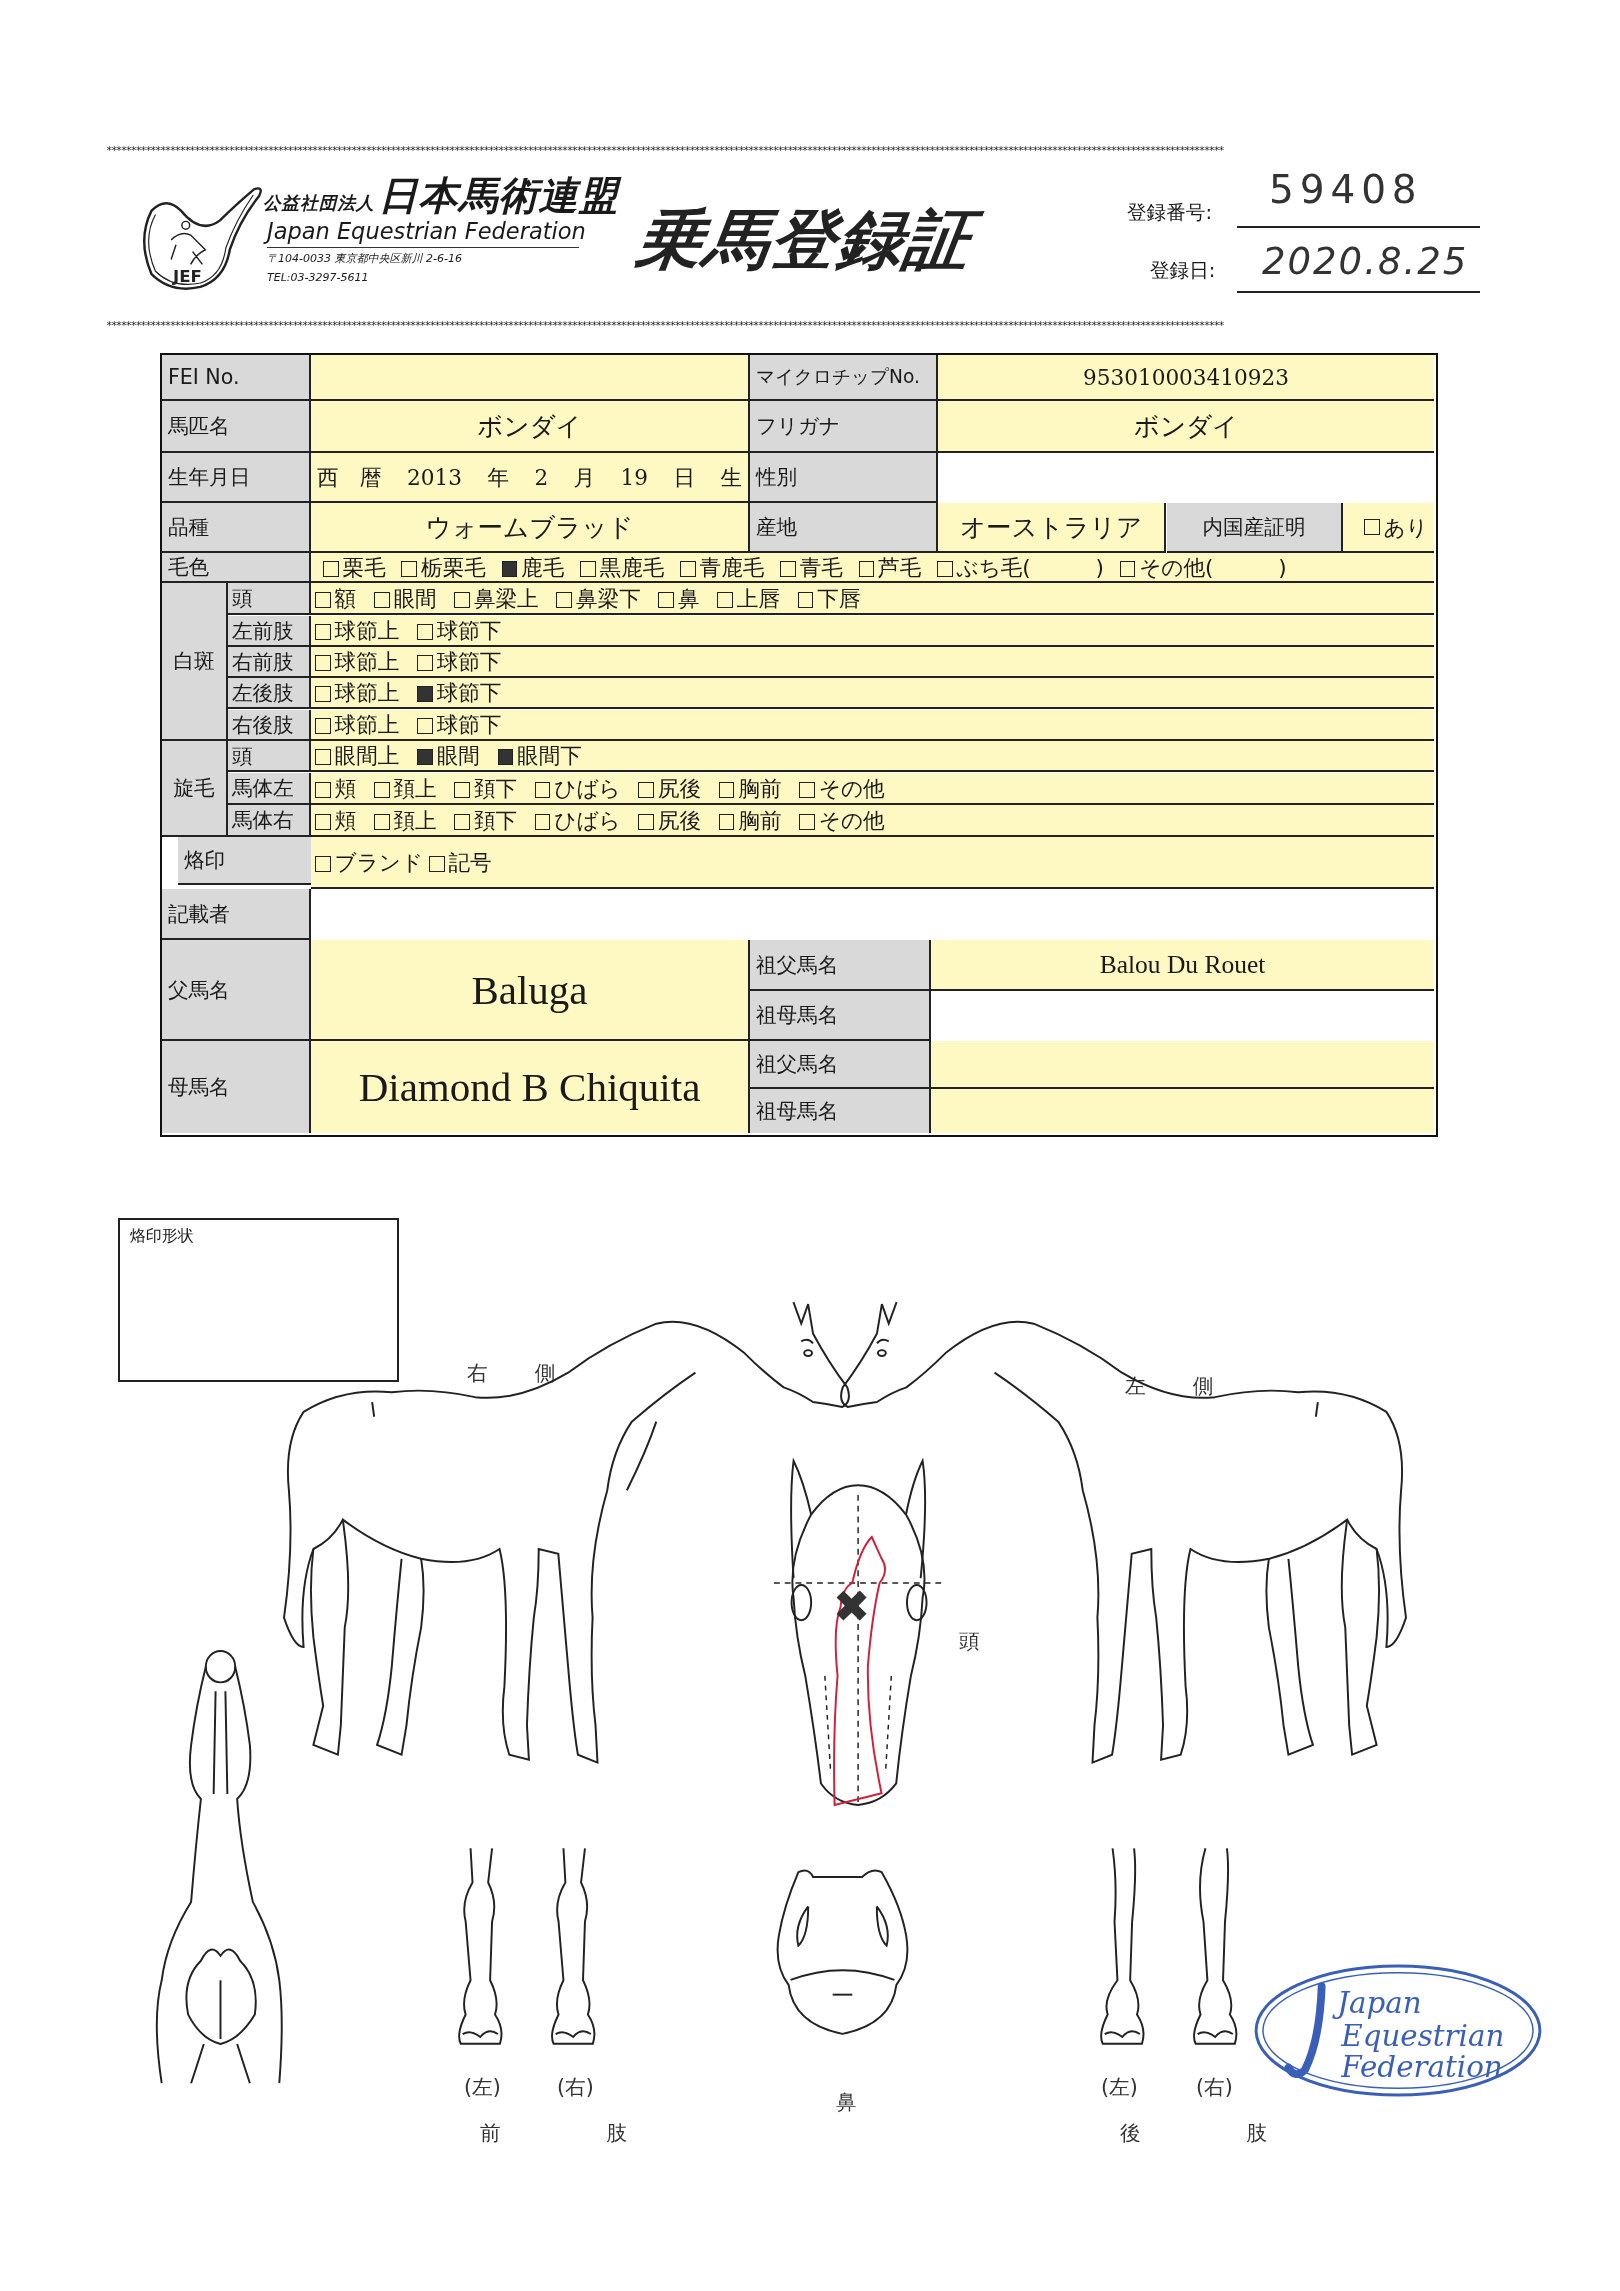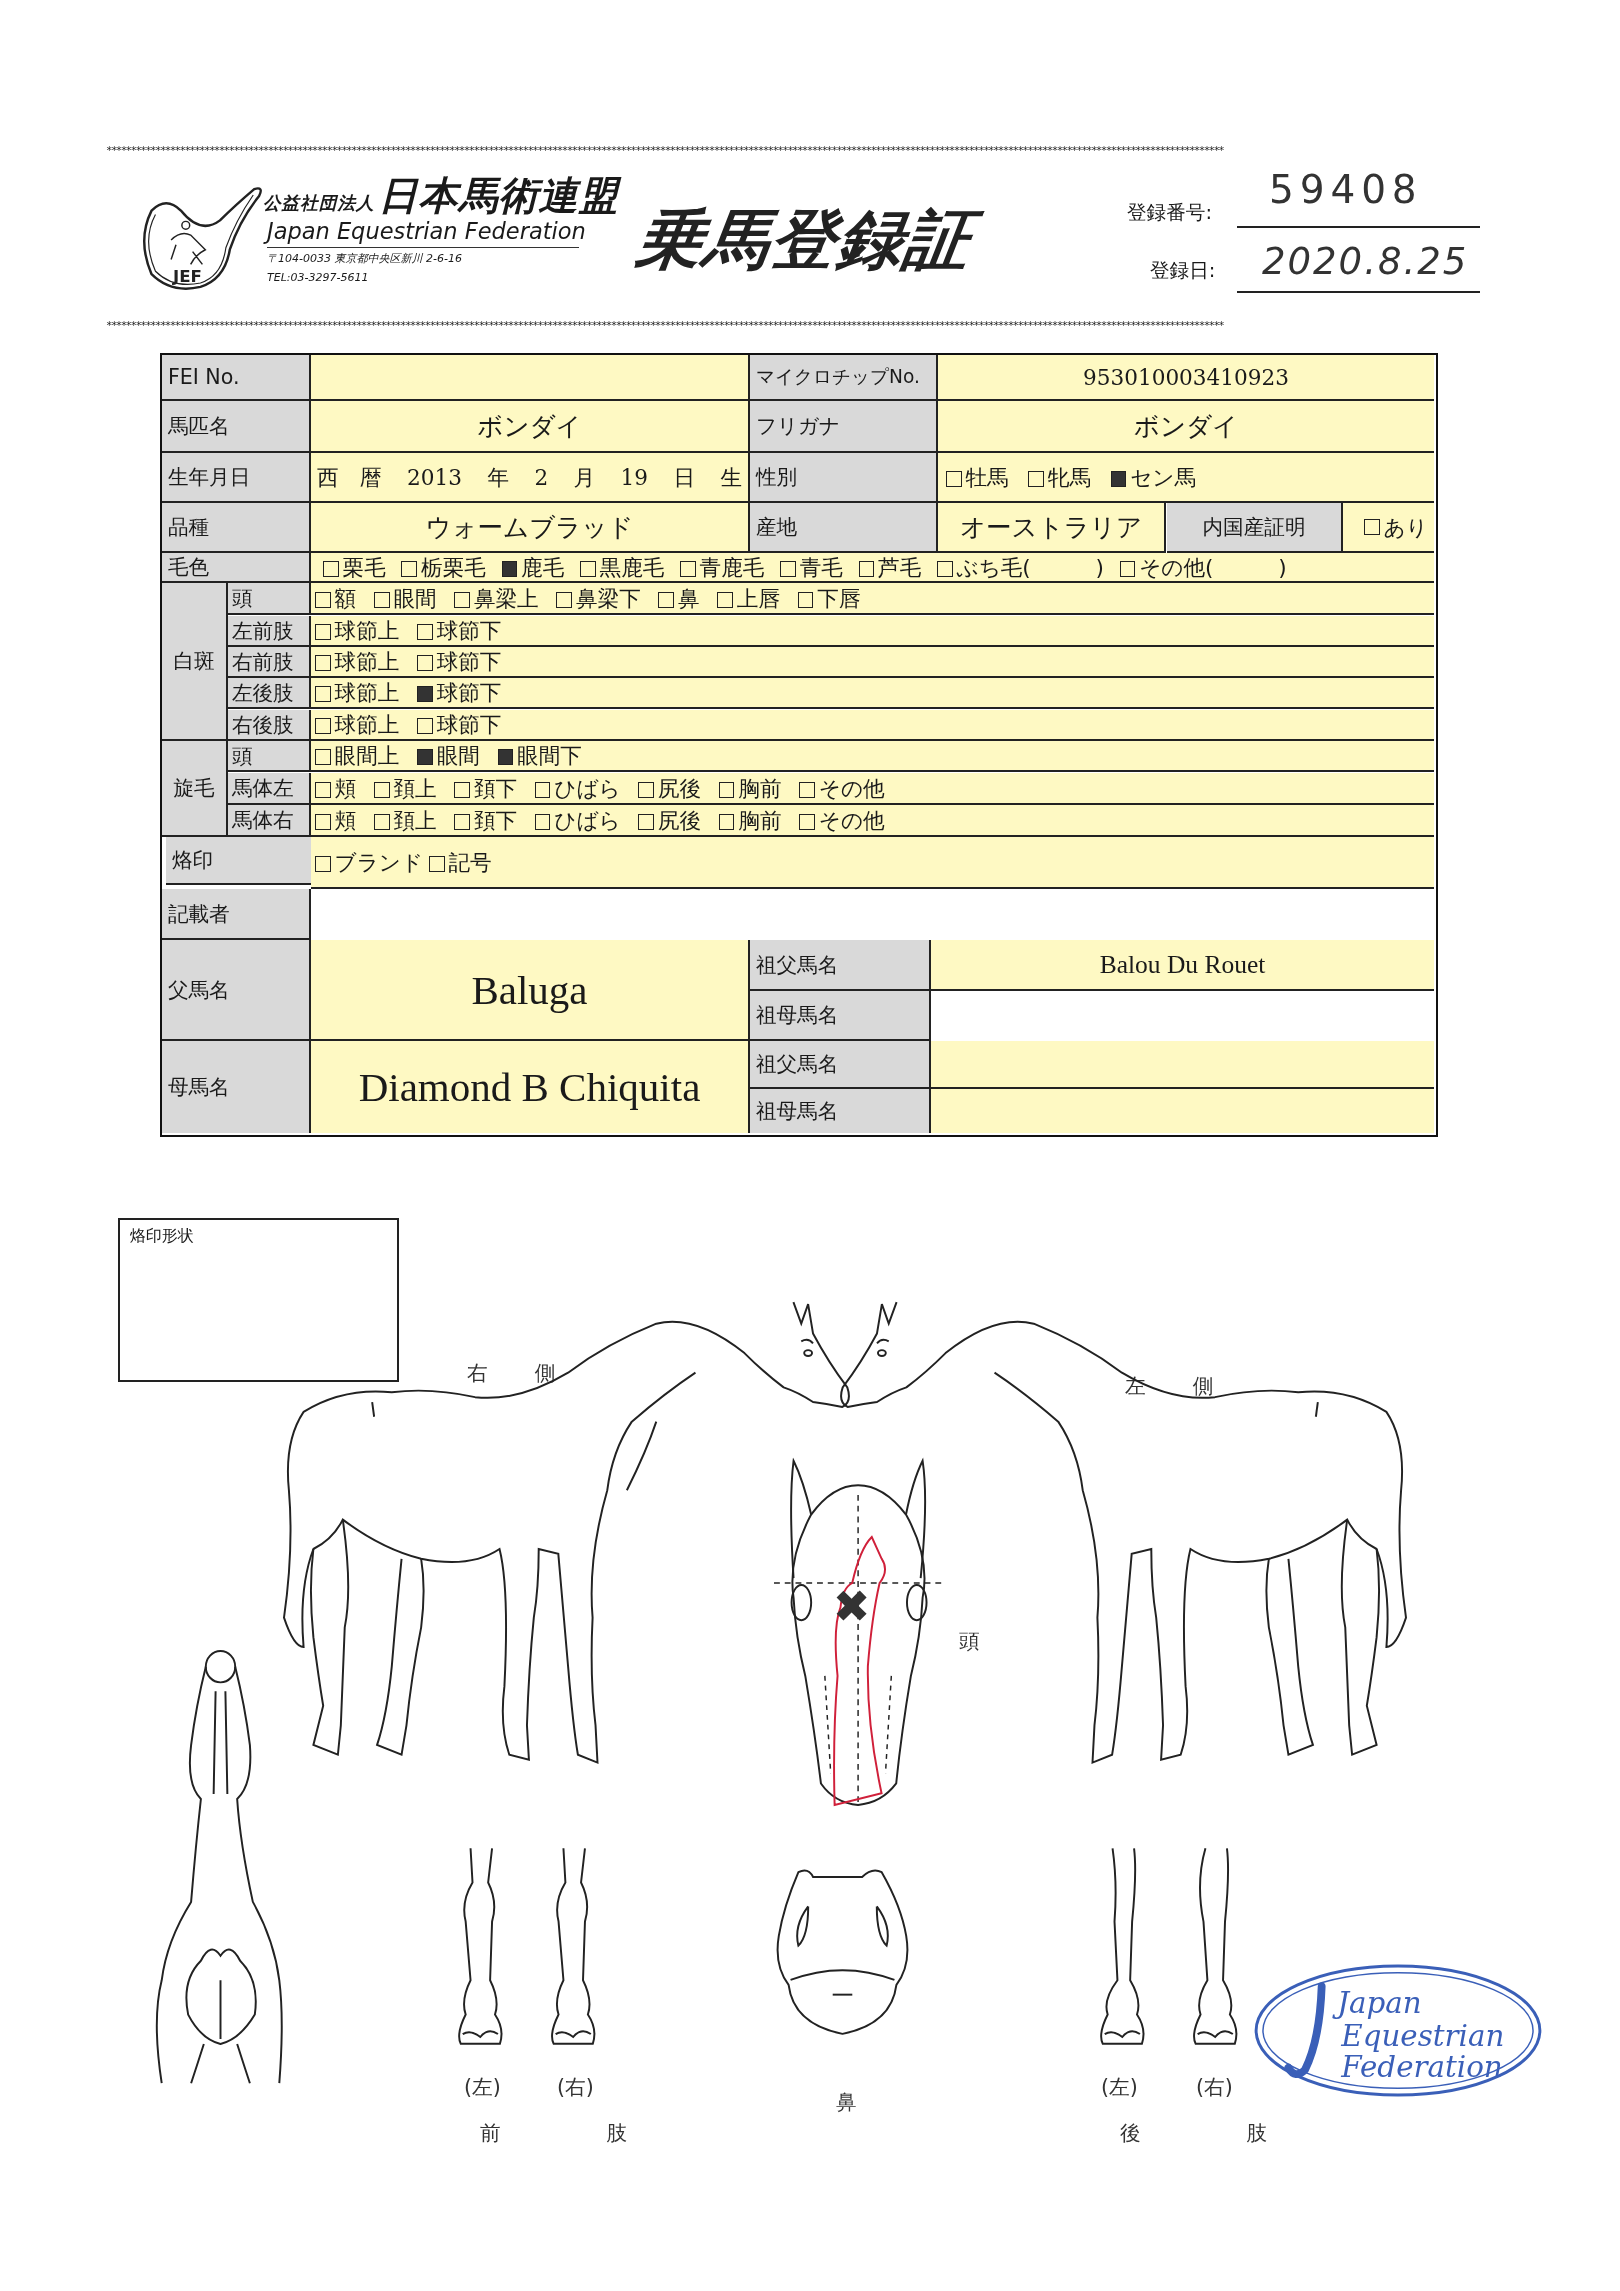--- a/index.html
+++ b/index.html
@@ -88,25 +88,20 @@
     <span>西　暦</span>
     <span>2013</span>
     <span>年</span>
     <span>2</span>
     <span>月</span>
     <span>19</span>
     <span>日</span>
     <span>生</span>
   </div>
   <div class="cell lab" style="left:588px;top:98px;width:188px;height:50px">性別</div>
-  <div class="cell val" style="left:776px;top:98px;width:496px;height:50px;border-right:none">
-    <span class="opt"><i class="chk"></i><span>牡馬</span></span>
-    <span class="opt"><i class="chk"></i><span>牝馬</span></span>
-    <span class="opt"><i class="chk on"></i><span>セン馬</span></span>
-  </div>
 
   <div class="cell lab" style="left:0;top:148px;width:149px;height:50px">品種</div>
   <div class="cell val center serif" style="left:149px;top:148px;width:439px;height:50px;font-size:25.5px">ウォームブラッド</div>
   <div class="cell lab" style="left:588px;top:148px;width:188px;height:50px">産地</div>
   <div class="cell val center serif" style="left:776px;top:148px;width:228px;height:50px;font-size:25.5px">オーストラリア</div>
   <div class="cell lab center" style="left:1005px;top:148px;width:176px;height:50px">内国産証明</div>
   <div class="cell val" style="left:1181px;top:148px;width:91px;height:50px;border-right:none;padding-left:19px">
       <i class="chk"></i>
       <span>あり</span>
     </div>
@@ -181,21 +176,21 @@
         <span class="opt" style="margin-right:15.7px"><i class="chk"></i><span>頬</span></span>
         <span class="opt" style="margin-right:15.7px"><i class="chk"></i><span>頚上</span></span>
         <span class="opt" style="margin-right:15.7px"><i class="chk"></i><span>頚下</span></span>
         <span class="opt" style="margin-right:15.7px"><i class="chk"></i><span>ひばら</span></span>
         <span class="opt" style="margin-right:15.7px"><i class="chk"></i><span>尻後</span></span>
         <span class="opt" style="margin-right:15.7px"><i class="chk"></i><span>胸前</span></span>
         <span class="opt" style="margin-right:15.7px"><i class="chk"></i><span>その他</span></span>
       </div>
     </div>
 
-  <div class="cell lab" style="left:4px;top:482px;width:149px;height:48px">烙印</div>
+  <div class="cell lab" style="left:16px;top:482px;width:149px;height:48px">烙印</div>
   <div class="cell val" style="left:149px;top:482px;width:1123px;height:52px;border-right:none;padding-left:2px">
     <span class="opt" style="margin-right:3.9px"><i class="chk"></i><span>ブランド</span></span>
     <span class="opt"><i class="chk"></i><span>記号</span></span>
   </div>
 
   <div class="cell lab" style="left:0;top:534px;width:149px;height:51px">記載者</div>
 
   <div class="cell lab" style="left:0;top:585px;width:149px;height:101px">父馬名</div>
   <div class="cell val center huge" style="left:149px;top:585px;width:439px;height:101px">Baluga</div>
   <div class="cell lab" style="left:588px;top:585px;width:181px;height:51px">祖父馬名</div>

